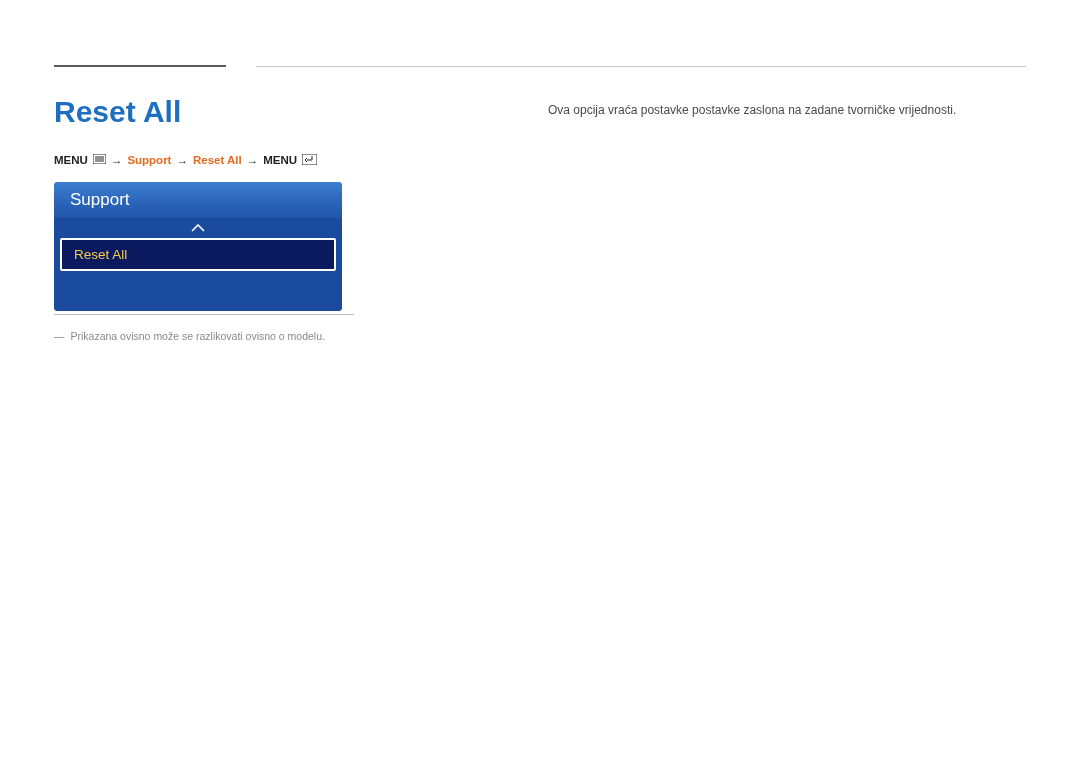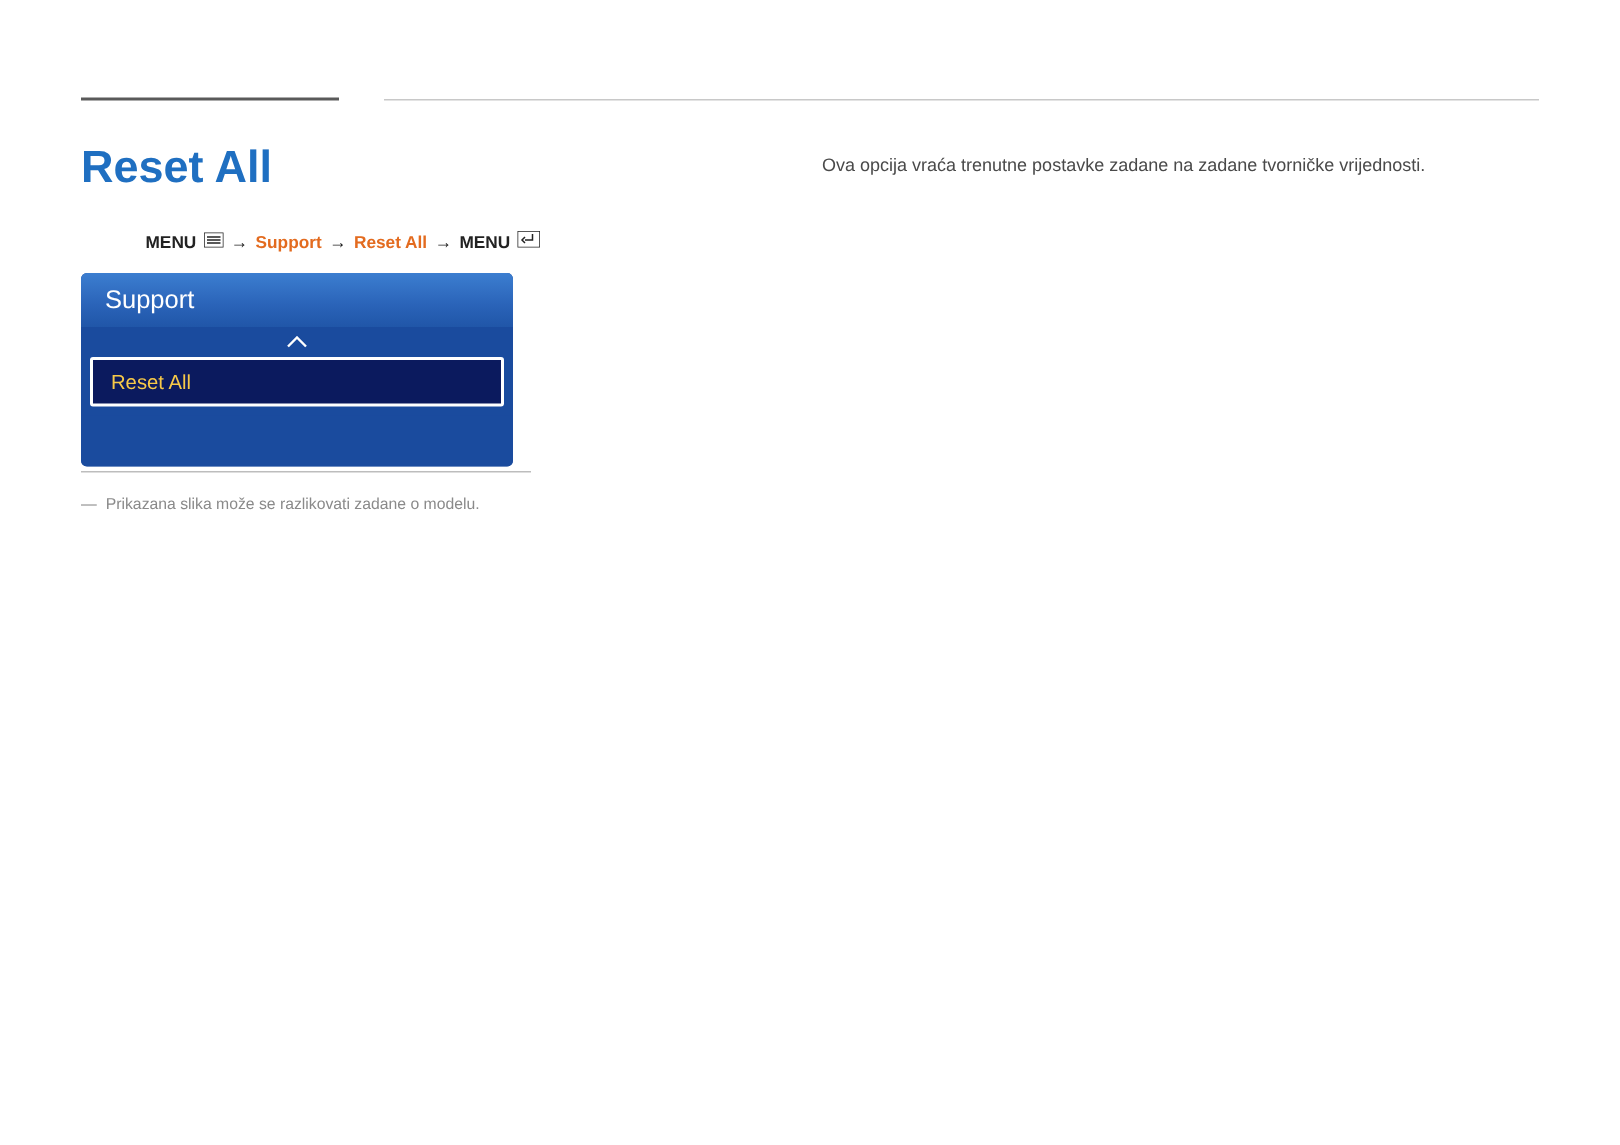--- a/index.html
+++ b/index.html
@@ -34,24 +34,23 @@
       font-weight: 600;
       color: #1f6fc1;
     }
     .breadcrumb {
       position: absolute;
       top: 154px;
       left: 54px;
       font-size: 11.5px;
       color: #222;
       display: flex;
-      align-items: flex-end;
+      align-items: flex-start;
       gap: 5px;
       font-weight: 700;
-      margin-left: 43px;
     }
     .breadcrumb .orange { color: #e36b1f; font-weight: 700; }
     .breadcrumb .arrow { font-weight: 400; }
     .menu-icon {
       display: inline-block;
       vertical-align: middle;
     }
     .enter-icon {
       display: inline-block;
       vertical-align: middle;
@@ -152,33 +151,33 @@
   <span>MENU</span>
   <span class="enter-icon">
     <svg width="15" height="11" viewBox="0 0 15 11">
       <rect x="0" y="0" width="15" height="11" fill="none" stroke="#222" stroke-width="1"></rect>
       <path d="M10 2 v4 h-5" fill="none" stroke="#222" stroke-width="1"></path>
       <path d="M5 4 l-2 2 l2 2" fill="none" stroke="#222" stroke-width="1"></path>
     </svg>
   </span>
 </div>
 
-<div class="description">Ova opcija vraća trenutne postavke zadane na zadane tvorničke vrijednosti.</div>
+<div class="description">Ova opcija vraća postavke postavke zaslona na zadane tvorničke vrijednosti.</div>
 
 <div class="osd-panel">
   <div class="osd-header">Support</div>
   <div class="osd-arrow-row">
     <span>
       <svg width="14" height="8" viewBox="0 0 14 8">
         <path d="M1 7 L7 1 L13 7" fill="none" stroke="#fff" stroke-width="1.6"></path>
       </svg>
     </span>
   </div>
   <div class="osd-item">Reset All</div>
   <div class="osd-bottom-pad"></div>
 </div>
 
 <div class="img-divider"></div>
 
 <div class="disclaimer">
   <span class="dash">―</span>
-  <span>Prikazana slika može se razlikovati zadane o modelu.</span>
+  <span>Prikazana ovisno može se razlikovati ovisno o modelu.</span>
 </div>
 
 </body></html>

